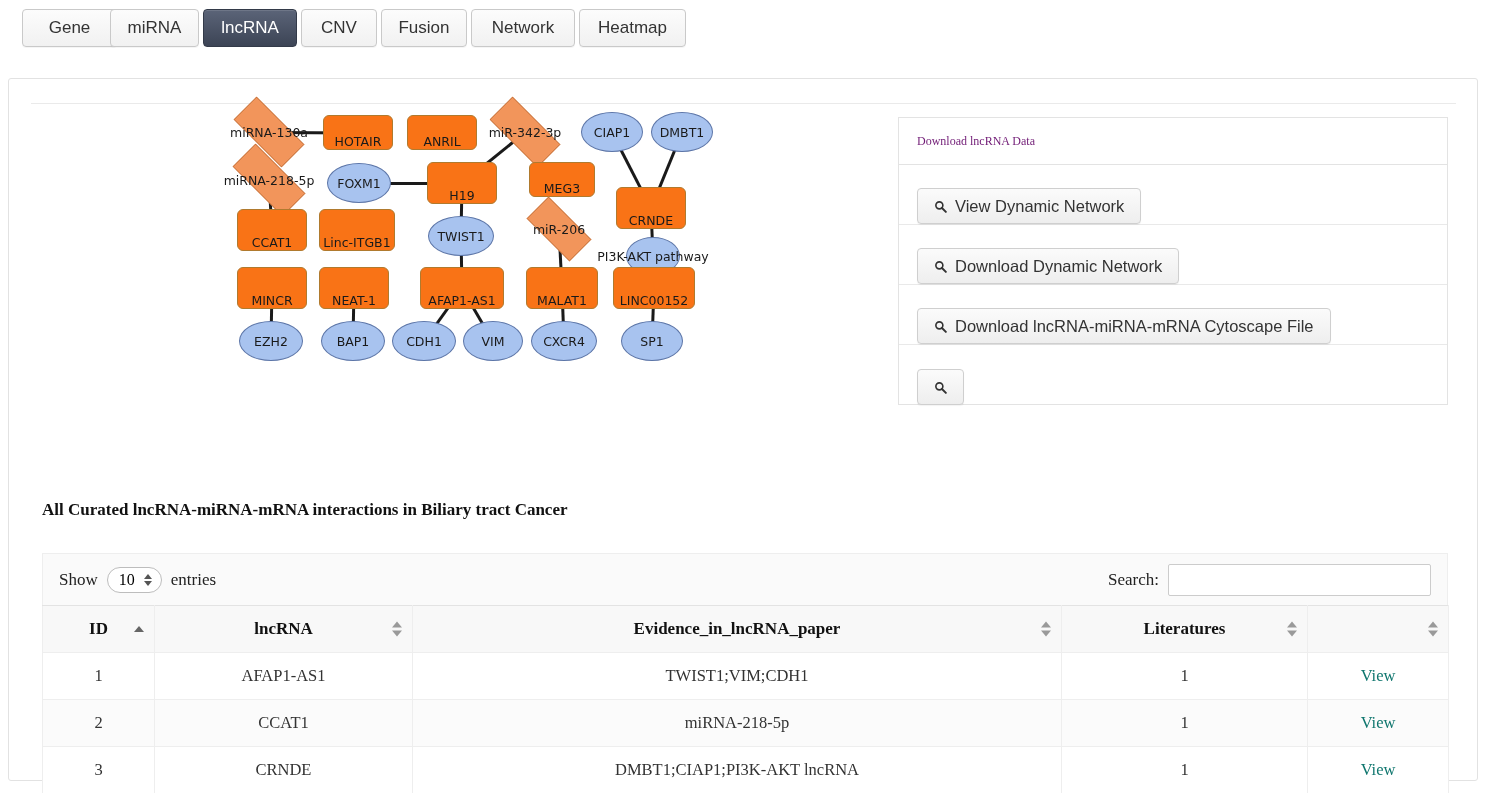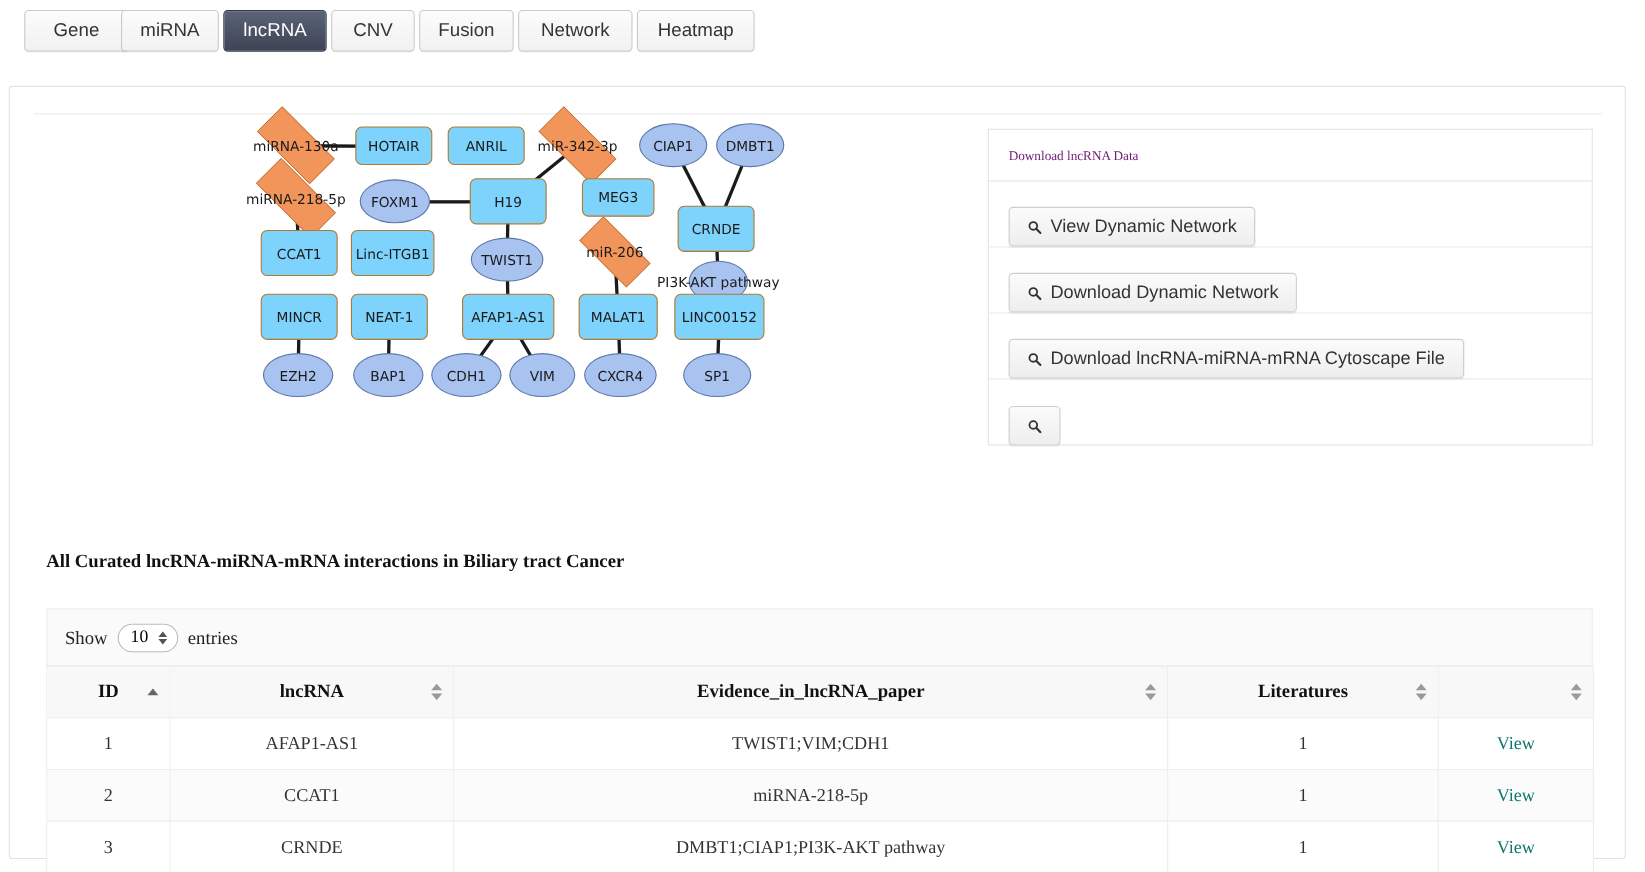--- a/index.html
+++ b/index.html
@@ -37,21 +37,21 @@
     position:absolute; left:22px; top:24px; width:1425px; height:1px;
     background:#eaeaea;
   }
 
   
   .network { position:absolute; left:190px; top:30px; width:540px; height:290px; }
   .edge { position:absolute; background:#1a1a1a; transform-origin: 0 50%; height:3px; }
   .node { position:absolute; display:flex; align-items:center; justify-content:center;
           font-family:"DejaVu Sans", sans-serif; font-size:12.5px; color:#1a1a1a;
           white-space:nowrap; z-index:3; }
-  .node.rect { background:#7dd3fc; border:1.4px solid #B07A2E; border-radius:6px; }
+  .node.rect { background:#f97316; border:1.4px solid #B07A2E; border-radius:6px;align-items:flex-end; }
   .node.ellipse { background:#A8C3EF; border:1.4px solid #5D76A8; border-radius:50%; }
   .node.diamond { background:transparent; border:none; }
   .node.diamond .dmd {
     position:absolute; left:0; top:0; width:100%; height:100%;
     background:#F2955B; border:1.4px solid #B06530;
     transform: rotate(45deg) scale(0.705);
   }
   .node.diamond .lbl { position:relative; z-index:2; }
   .node .lbl { position:relative; z-index:2; }
 
@@ -321,20 +321,24 @@
           <span>Show</span>
           <div class="len-select">
             <span>10</span>
             <span class="arrows">
                 <i class="up"></i>
                 <i class="dn"></i>
               </span>
           </div>
           <span>entries</span>
         </div>
+        <div class="dt-filter">
+          <span>Search:</span>
+          <input class="search-input" type="text" placeholder="" style="">
+        </div>
       </div>
       <table class="dt">
         <colgroup id="dt-cols">
             <col style="width: 112px;">
             <col style="width: 258px;">
             <col style="width: 649px;">
             <col style="width: 246px;">
             <col style="width: 141px;">
           </colgroup>
         <thead>
@@ -371,21 +375,21 @@
             <tr>
               <td>2</td>
               <td>CCAT1</td>
               <td>miRNA-218-5p</td>
               <td>1</td>
               <td class="view"><a>View</a></td>
             </tr>
             <tr>
               <td>3</td>
               <td>CRNDE</td>
-              <td>DMBT1;CIAP1;PI3K-AKT pathway</td>
+              <td>DMBT1;CIAP1;PI3K-AKT lncRNA</td>
               <td>1</td>
               <td class="view"><a>View</a></td>
             </tr>
           </tbody>
       </table>
     </div>
   </div>
 </div>
 
 </body></html>

